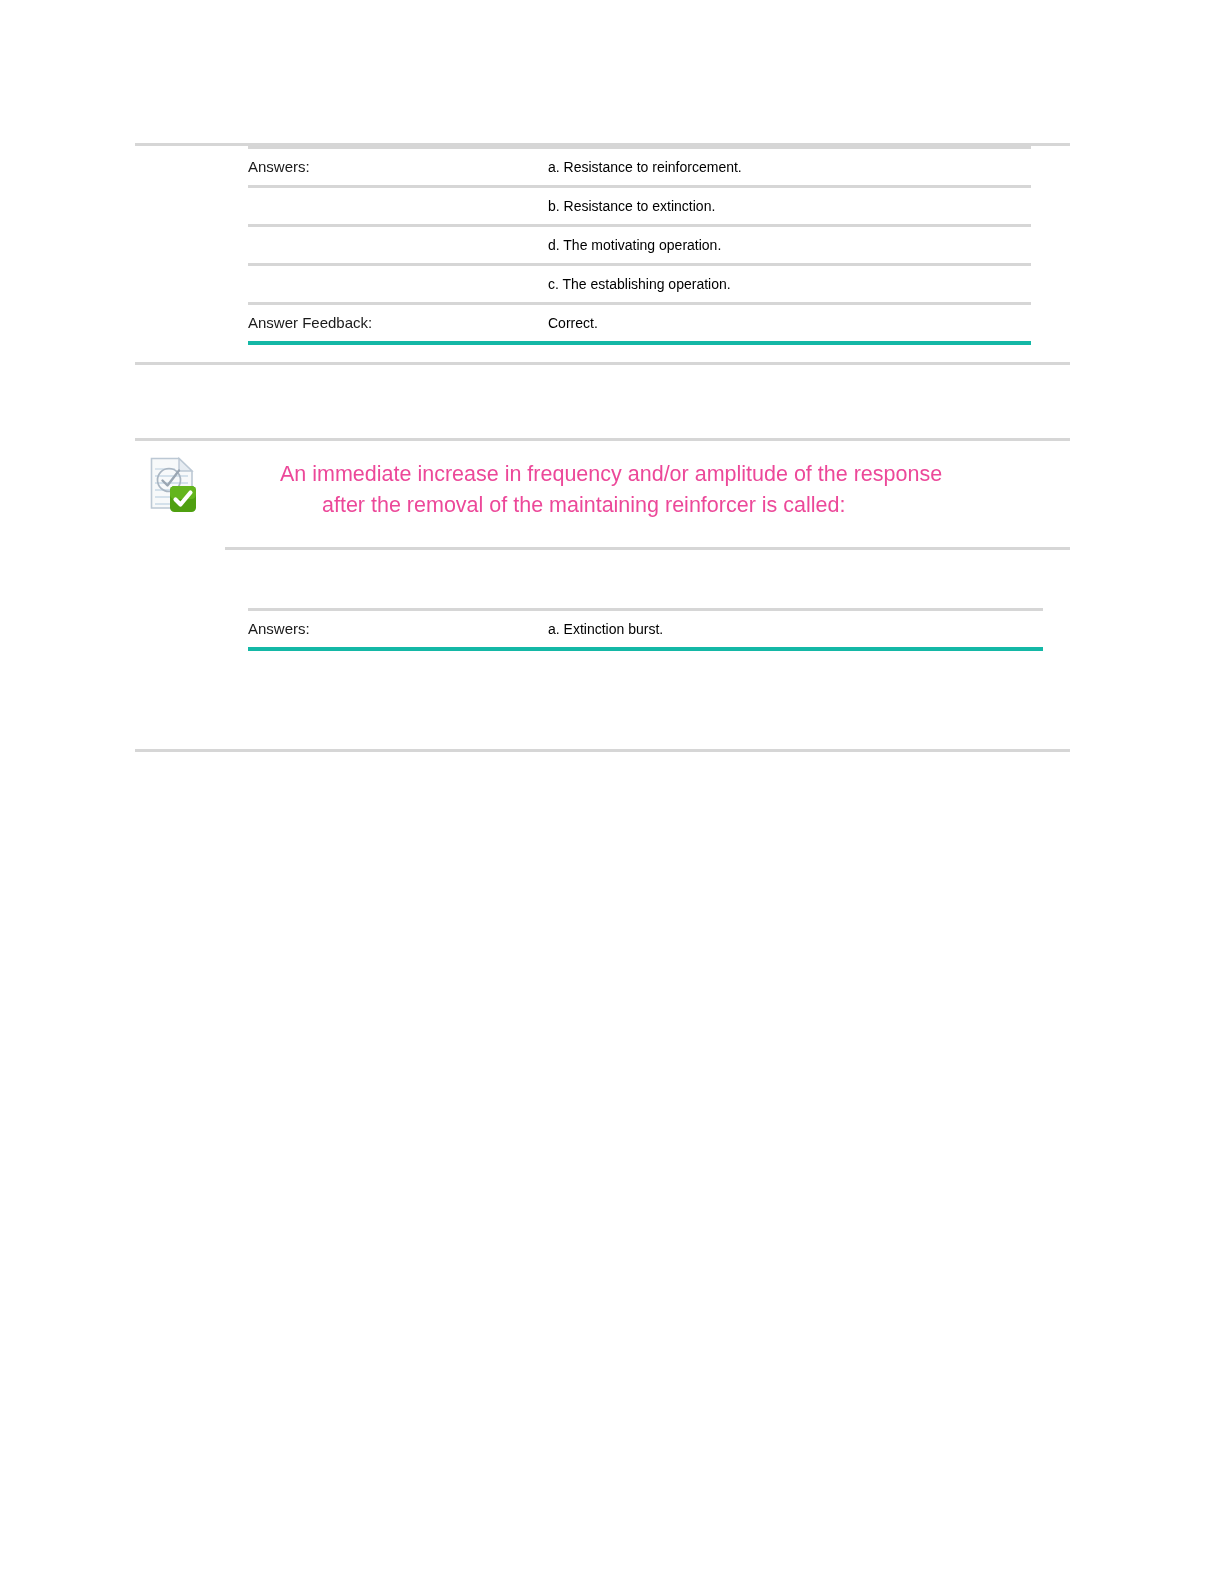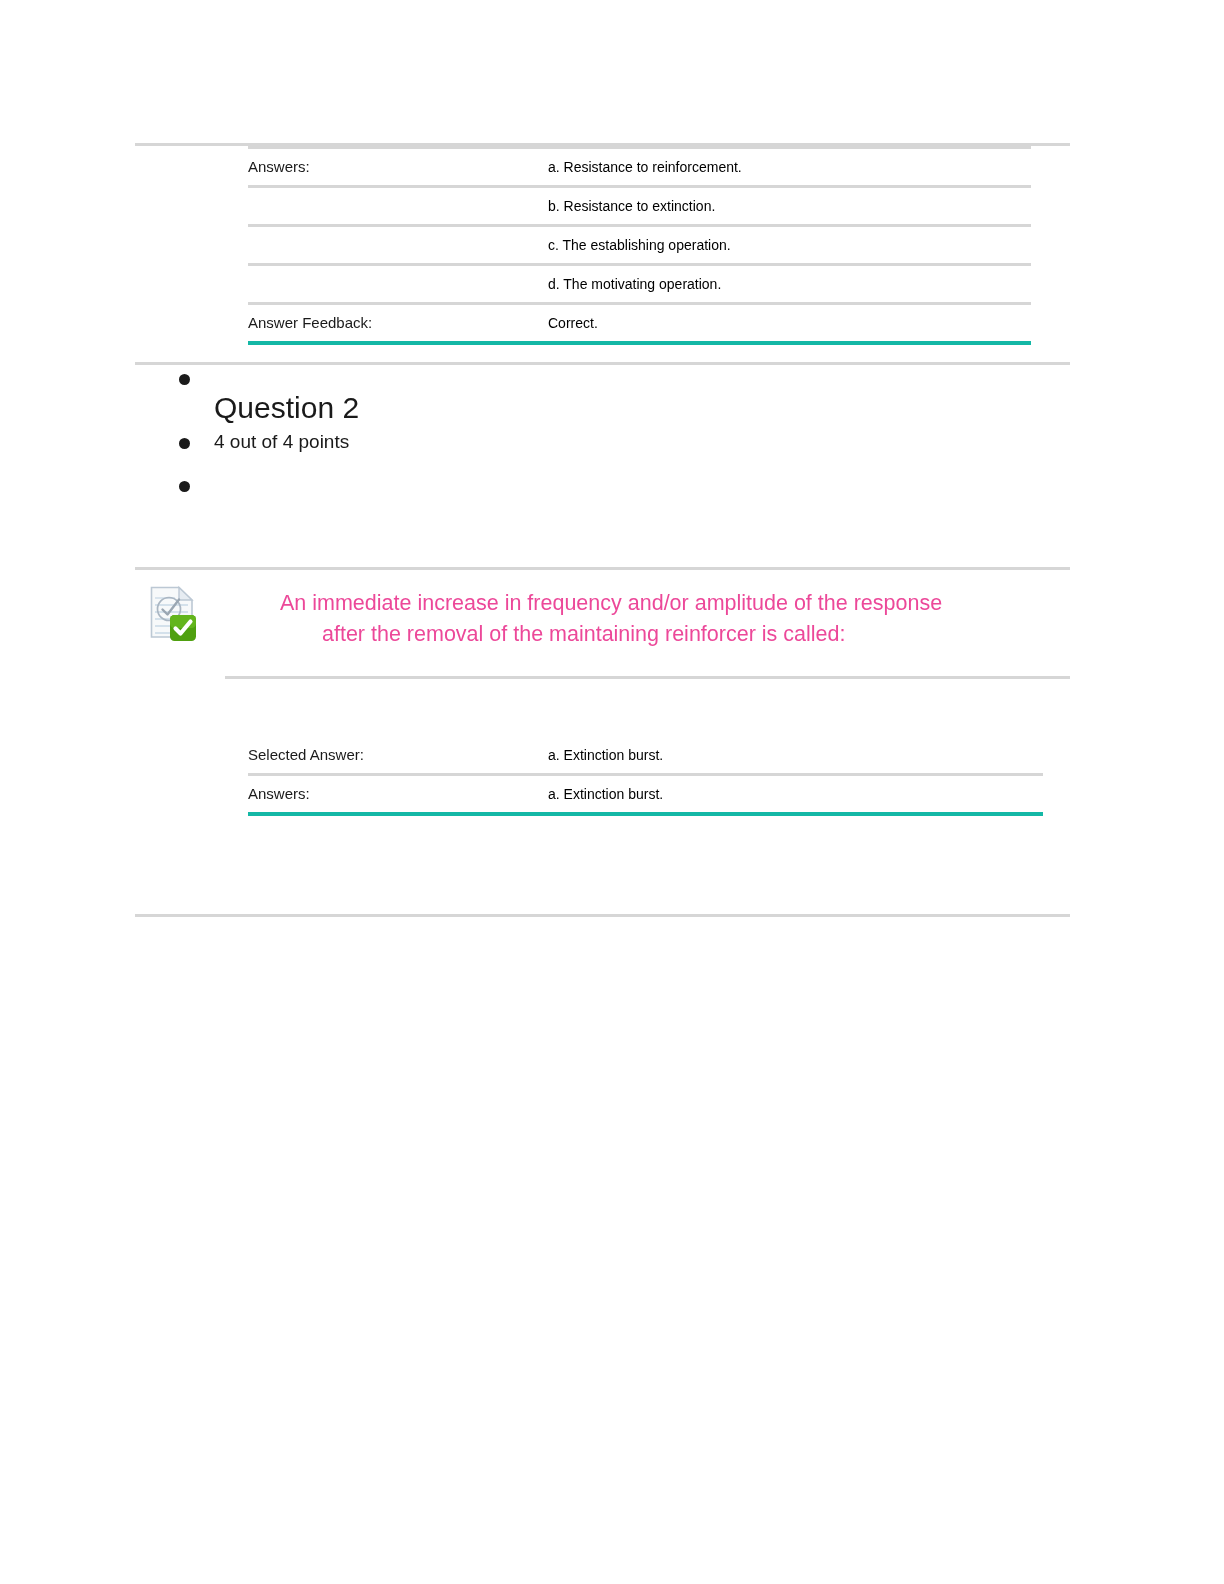--- a/index.html
+++ b/index.html
@@ -171,61 +171,45 @@
         </td>
         <td class="cell-answer">
           <span class="ans wide">b. Resistance to extinction.</span>
         </td>
       </tr>
       <tr>
         <td class="cell-label">
           <span class="lbl"></span>
         </td>
         <td class="cell-answer">
+          <span class="ans wide">d. The motivating operation.</span>
+        </td>
+      </tr>
+      <tr>
+        <td class="cell-label">
+          <span class="lbl"></span>
+        </td>
+        <td class="cell-answer">
           <span class="ans wide">c. The establishing operation.</span>
-        </td>
-      </tr>
-      <tr>
-        <td class="cell-label">
-          <span class="lbl"></span>
-        </td>
-        <td class="cell-answer">
-          <span class="ans wide">d. The motivating operation.</span>
         </td>
       </tr>
       <tr>
         <td class="cell-label">
           <span class="lbl">Answer Feedback:</span>
         </td>
         <td class="cell-answer">
           <span class="ans wide">Correct.</span>
         </td>
       </tr>
     </tbody>
   </table>
 
   <div style="height:17px"></div>
   <div class="rule-full"></div>
 
-  <div class="qheader">
-    <ul class="bullet-list">
-      <li class="bullet-row">
-        <div style="height:22px"></div>
-      </li>
-    </ul>
-    <h2 class="q-title">Question 2</h2>
-    <ul class="bullet-list">
-      <li class="bullet-row">
-        <div class="q-points">4 out of 4 points</div>
-      </li>
-      <li class="bullet-row" style="margin-top:17px">
-        <div style="height:22px"></div>
-      </li>
-    </ul>
-  </div>
 
   <div style="height:73px"></div>
   <div class="rule-full"></div>
 
   <div class="stem-wrap">
     <span class="stem-icon">
       <svg viewBox="0 0 52 60" width="52" height="60" xmlns="http://www.w3.org/2000/svg">
 
         <path d="M3.5 3.5 H31 L44 16 V53 H3.5 Z" fill="#f7f9fa" stroke="#bcc8d4" stroke-width="1.6"></path>
         <path d="M31 3.5 L44 16 H31 Z" fill="#e6ecf2" stroke="#bcc8d4" stroke-width="1.4"></path>
@@ -250,28 +234,20 @@
     <div class="stem-text">An immediate increase in frequency and/or amplitude of the response after the removal of the maintaining reinforcer is called:</div>
   </div>
 
   <div style="height:26px"></div>
   <div class="rule-stem"></div>
 
   <div style="height:58px"></div>
   <table class="qtable table2">
     <tbody>
       <tr>
-        <td class="cell-label" style="border-top:none">
-          <span class="lbl">Selected Answer:</span>
-        </td>
-        <td class="cell-answer" style="border-top:none">
-          <span class="ans wide">a. Extinction burst.</span>
-        </td>
-      </tr>
-      <tr>
         <td class="cell-label">
           <span class="lbl">Answers:</span>
         </td>
         <td class="cell-answer">
           <span class="ans wide">a. Extinction burst.</span>
         </td>
       </tr>
     </tbody>
   </table>
 

